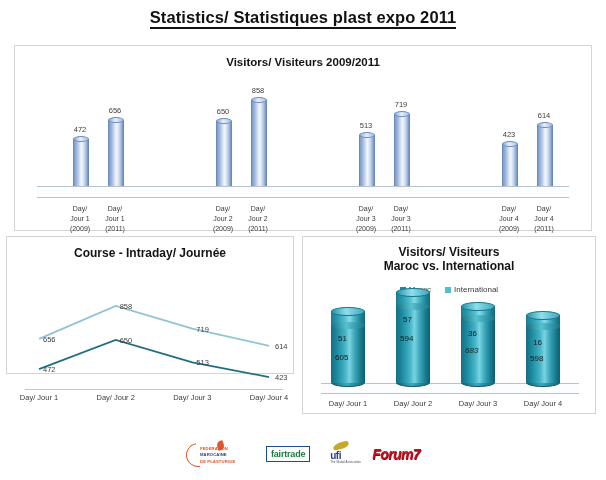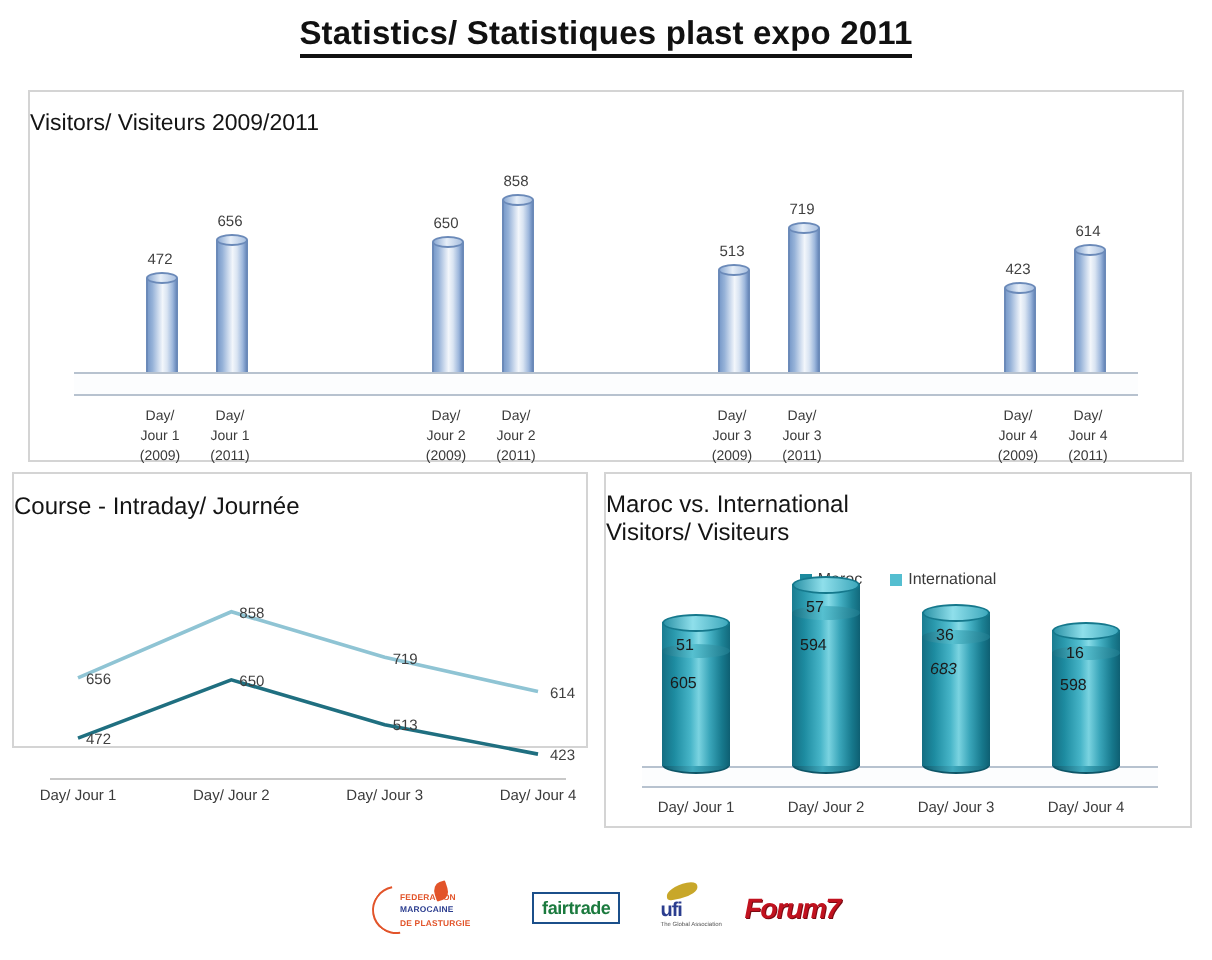--- a/index.html
+++ b/index.html
@@ -26,21 +26,22 @@
     position:absolute;
     background:#ffffff;
     border:1px solid #d4d4d4;
     box-sizing:border-box;
   }
   #panel-top{ left:14px; top:45px; width:578px; height:186px; }
   #panel-line{ left:6px; top:236px; width:288px; height:138px; }
   #panel-cyl{ left:302px; top:236px; width:294px; height:178px; }
 
   .chart-title{
-    font-weight:normal;
+    text-align:center;
+    font-weight:bold;
     color:#141414;
     line-height:1.18;
   }
   #panel-top .chart-title{ font-size:11.5px; margin-top:10px; }
   #panel-line .chart-title{ font-size:12px; margin-top:9px; }
   #panel-cyl .chart-title{ font-size:12px; margin-top:8px; }
 
   
   .plot-top{ position:absolute; left:0; top:0; width:100%; height:100%; }
   .cyl{
@@ -134,21 +135,21 @@
   .cap-top{
     background:linear-gradient(to right,#2c93a7,#8fdfeb 45%,#3ea8bc);
     border:1px solid #15788c; box-sizing:border-box;
   }
   .cap-bottom{
     background:linear-gradient(to right,#0e5f72,#3fa9bd 45%,#11697c);
     border:1px solid #0d5567; box-sizing:border-box;
   }
   .stack-val{
     position:absolute; font-size:8px; color:#1b1b1b;
-    z-index:5; white-space:nowrap;
+    z-index:5; white-space:nowrap;margin-top:16px;
   }
 
   
   .logos{
     position:absolute; left:0; top:432px; width:606px; height:44px;
     display:flex; align-items:center; justify-content:center;
   }
   .logo{ margin:0 9px; display:flex; align-items:center; }
 
   .logo-fmp{ position:relative; width:62px; height:26px; }
@@ -285,22 +286,22 @@
       <div class="axis-base" style="left: 18px; right: 10px; top: 152px;"></div>
       <div class="cat-label" style="left: 32px; top: 156px; font-size: 7.5px;">Day/ Jour 1</div>
       <div class="cat-label" style="left: 108.667px; top: 156px; font-size: 7.5px;">Day/ Jour 2</div>
       <div class="cat-label" style="left: 185.333px; top: 156px; font-size: 7.5px;">Day/ Jour 3</div>
       <div class="cat-label" style="left: 262px; top: 156px; font-size: 7.5px;">Day/ Jour 4</div>
     </div>
 </div>
 
 <div class="panel" id="panel-cyl">
   <div class="chart-title">
+    <div>Visitors/ Visiteurs</div>
     <div>Maroc vs. International</div>
-    <div>Visitors/ Visiteurs</div>
   </div>
   <div class="legend-row" id="legend-cyl" style="top:48px;"><span class="legend-item"><span class="legend-sq" style="background: rgb(28, 138, 158);"></span><span>Maroc</span></span><span class="legend-item"><span class="legend-sq" style="background: rgb(84, 190, 208);"></span><span>International</span></span></div>
   <div class="plot-top" id="plot-cyl">
       <div class="floor" style="left: 18px; right: 16px; top: 146px; height: 9px;"></div>
       <div class="stack" style="left: 28px; top: 74px; height: 72px;">
         <div class="cap cap-bottom" style="top: 67px;"></div>
         <div class="seg seg-maroc" style="top: 14px; height: 58px;"></div>
         <div class="seg seg-intl" style="top: 0px; height: 14px;"></div>
         <div style="position: absolute; left: 0px; width: 34px; height: 7px; top: 10.5px; border-radius: 50%; background: linear-gradient(to right, rgb(23, 111, 130), rgb(86, 192, 208) 45%, rgb(26, 118, 137)); opacity: 0.95;"></div>
         <div class="cap cap-top" style="top: -4px;"></div>

